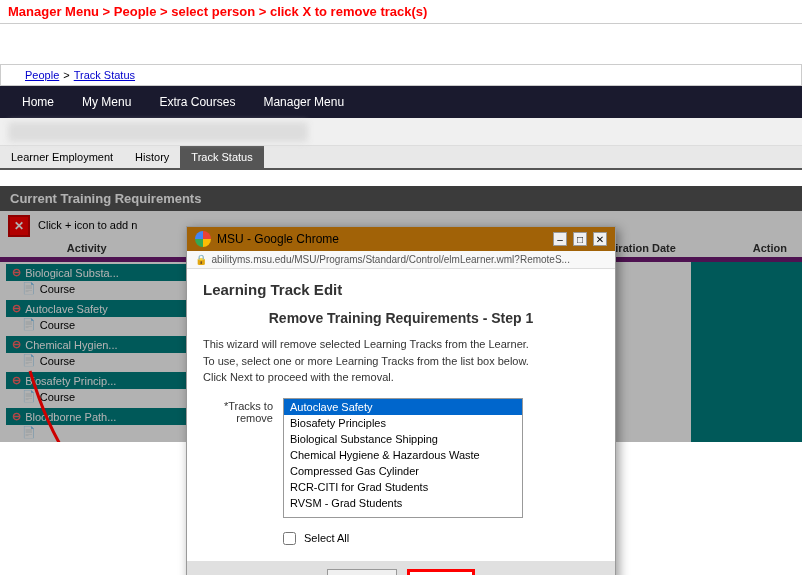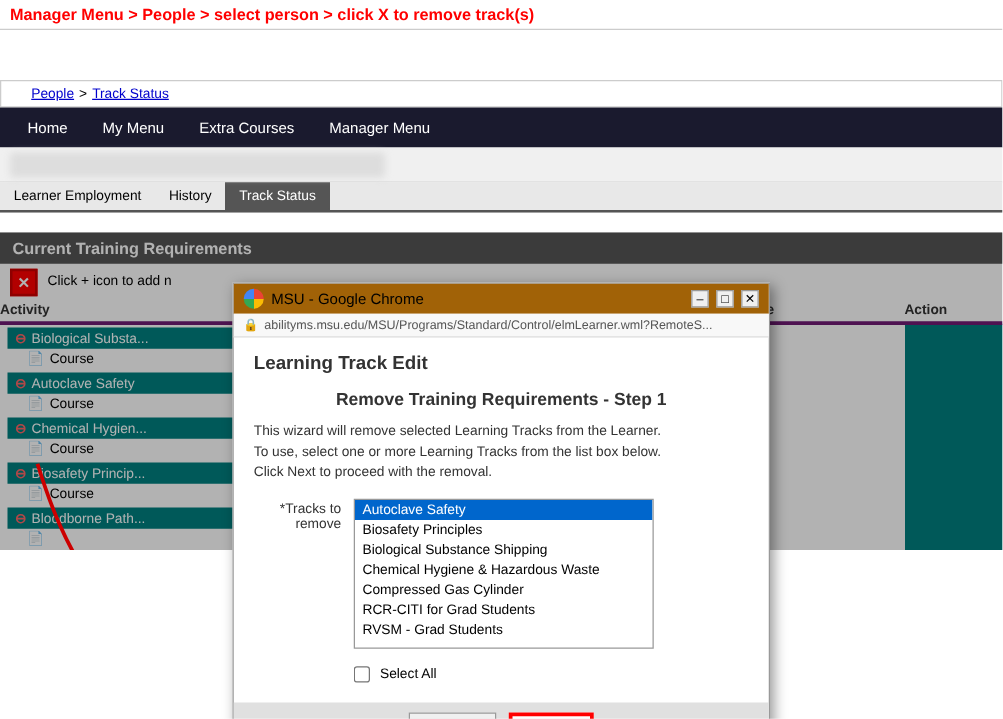--- a/index.html
+++ b/index.html
@@ -115,23 +115,23 @@
       cursor: pointer;
       position: absolute;
       left: 8px;
       top: 4px;
     }
 
     
     .track-table { width: 100%; border-collapse: collapse; font-size: 11px; }
     .track-table th {
       background: #fff;
-      border-bottom: 3px solid #701a75;
-      padding: 3px 0;
-      text-align: left;
+      border-bottom: 5px solid #701a75;
+      padding: 3px 15px;
+      text-align: right;
       color: #333;
       font-weight: bold;
     }
     .track-row td { padding: 2px 6px; vertical-align: top; }
     .track-row .track-name {
       background: #008080;
       color: #fff;
       padding: 2px 6px;
       display: flex;
       align-items: center;

